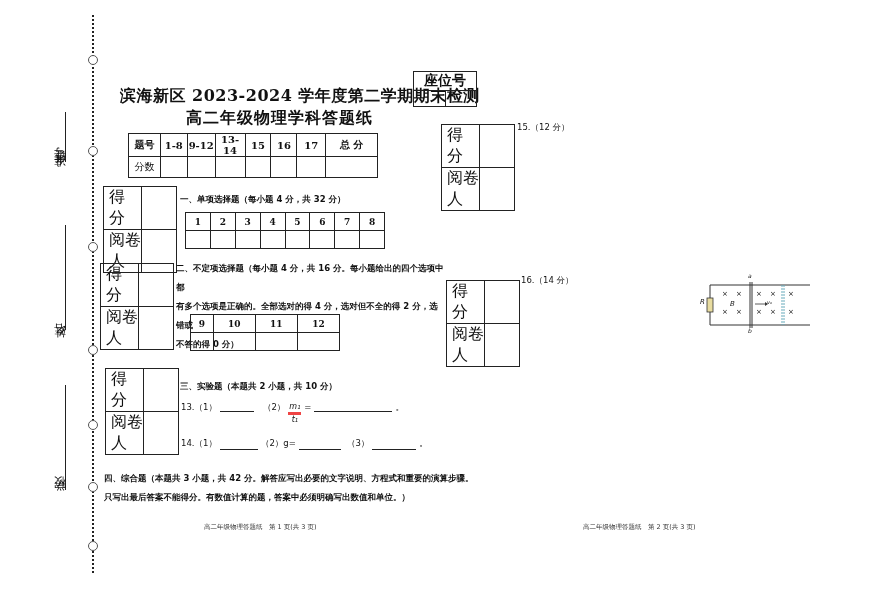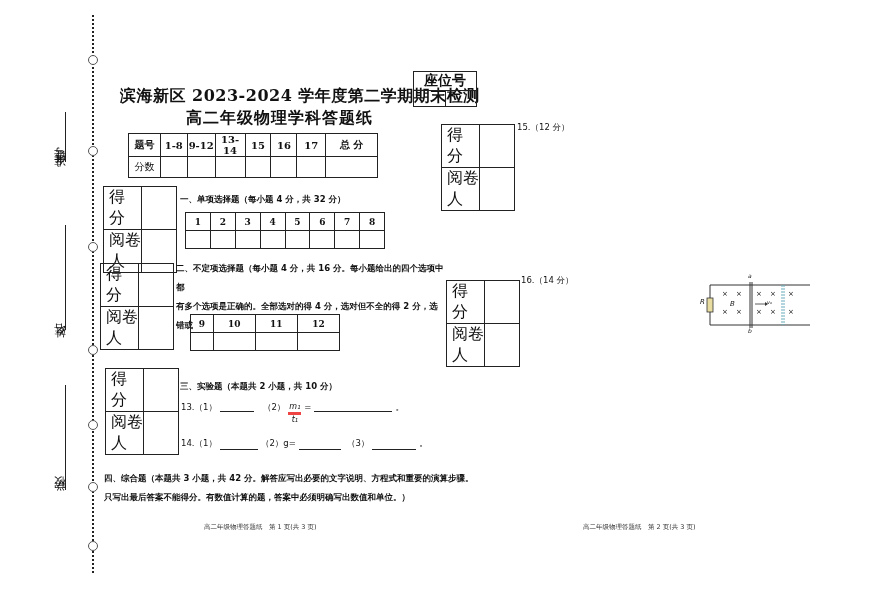--- a/index.html
+++ b/index.html
@@ -131,20 +131,21 @@
       </tr>
   <tr>
         <td class="lbl">阅卷人</td>
         <td class="val"></td>
       </tr>
 </tbody>
   </table>
 <div class="abs sec" style="left:176px;top:259px;width:270px">
   <div>二、不定项选择题（每小题 4 分，共 16 分。每小题给出的四个选项中都</div>
   <div>有多个选项是正确的。全部选对的得 4 分，选对但不全的得 2 分，选错或</div>
+  <div>不答的得 0 分）</div>
 </div>
 <table class="abs ans" style="left:190px;top:314px;width:150px">
   <tbody>
       <tr>
     <td>9</td>
     <td>10</td>
     <td>11</td>
     <td>12</td>
   </tr>
   <tr>

